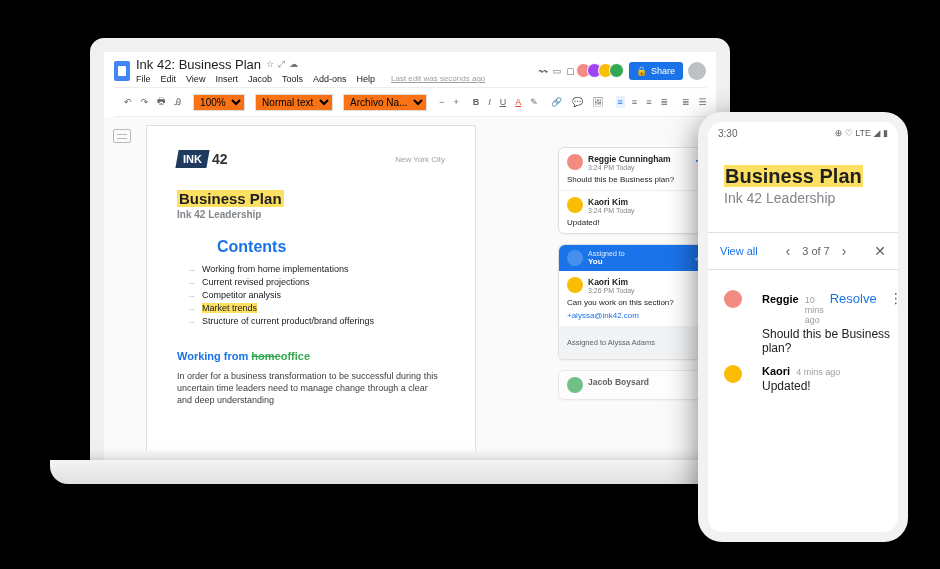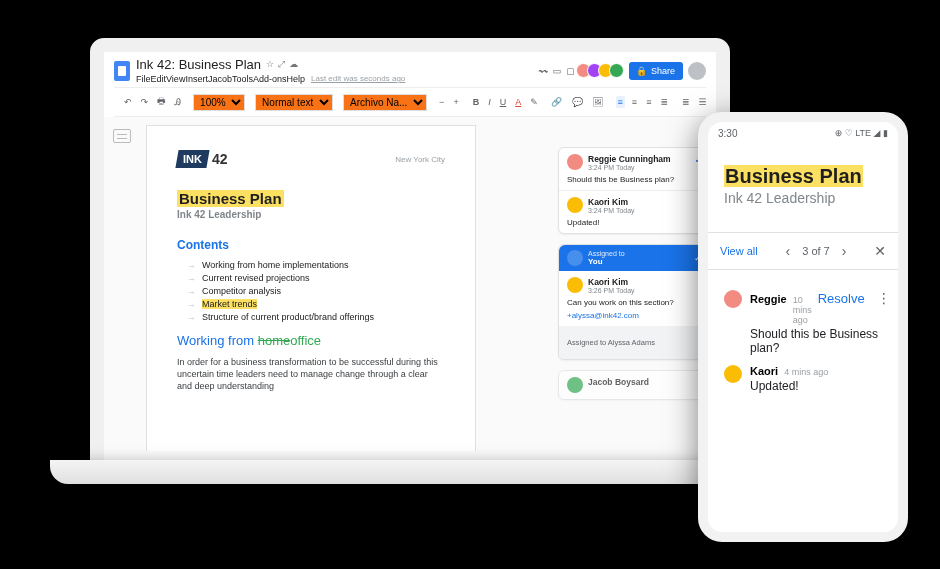--- a/index.html
+++ b/index.html
@@ -39,21 +39,21 @@
 .title-icons { color: #777; font-size: 9px; display: flex; gap: 4px; }
 .docs-right { margin-left: auto; display: flex; align-items: center; gap: 5px; }
 .avatars { display: flex; }
 .avatar-sm { width: 15px; height: 15px; border-radius: 50%; margin-left: -4px; border: 1.5px solid #fff; }
 .av1 { background: #f28b82; }
 .av2 { background: #a142f4; }
 .av3 { background: #fbbc04; }
 .av4 { background: #34a853; }
 .share-btn { background: #1a73e8; color: #fff; padding: 4px 8px; border-radius: 3px; font-size: 9px; font-weight: 500; display: flex; align-items: center; gap: 3px; }
 .prof { width: 18px; height: 18px; border-radius: 50%; background: #bdc1c6; }
-.docs-menu { display: flex; padding: 2px 0 0 28px; font-size: 9px; color: #202124; }
+.docs-menu { display: flex; gap: 10px; padding: 2px 0 0 28px; font-size: 9px; color: #202124; }
 .last-edit { color: #9aa0a6; text-decoration: underline; font-size: 8px; margin-left: 6px; }
 .toolbar { display: flex; align-items: center; gap: 5px; padding: 5px 8px; border-top: 1px solid #eee; border-bottom: 1px solid #eee; background: #fff; color: #5f6368; margin-top: 3px; font-size: 9px; flex-wrap: nowrap; overflow: hidden; }
 .toolbar .sep { width: 1px; height: 12px; background: #e0e0e0; }
 .toolbar .it { padding: 1px 2px; white-space: nowrap; }
 .toolbar select { border: 1px solid #ddd; font-size: 10px; background: #f97316; padding: 1px 2px; }
 .active-blue { background: #e8f0fe; color: #1a73e8; border-radius: 2px; }
 
 .docs-canvas { display: flex; height: calc(100% - 78px); }
 .ruler-col { width: 36px; display: flex; justify-content: center; padding-top: 12px; color: #80868b; }
 .outline-ico { width: 18px; height: 14px; border: 1px solid #bbb; border-radius: 2px; position: relative; }
@@ -64,26 +64,26 @@
 .page-wrap { flex: 1; padding: 8px 0 0 6px; overflow: hidden; }
 .page { background: #fff; width: 330px; min-height: 380px; border: 1px solid #e0e0e0; padding: 24px 30px; font-size: 9px; color: #202124; }
 .brand-row { display: flex; align-items: center; justify-content: space-between; }
 .brand { display: flex; align-items: center; gap: 4px; }
 .ink-box { background: #1e3a5f; color: #fff; padding: 3px 6px; font-weight: 700; font-size: 11px; transform: skewX(-10deg); }
 .ink-box span { display: inline-block; transform: skewX(10deg); }
 .n42 { font-weight: 700; font-size: 14px; color: #333; }
 .loc { color: #9aa0a6; font-size: 8px; }
 .h1 { font-size: 15px; font-weight: 800; color: #1f1f1f; background: #fce062; display: inline-block; padding: 0 2px; margin-top: 22px; }
 .sub { color: #80868b; font-size: 10px; margin-top: 2px; font-weight: 600; }
-.h2 { color: #1a73e8; font-weight: 700; font-size: 12px; margin-top: 18px; }
+.h2 { color: #1a73e8; font-weight: 700; font-size: 16px; margin-top: 18px; margin-left: 40px; }
 .list { margin: 8px 0 0 10px; }
 .list .li { display: flex; gap: 6px; margin: 3px 0; color: #202124; }
 .li .arrow { color: #bdc1c6; }
 .li.hl span.txt { background: #fce062; }
-.h3 { color: #1a73e8; font-weight: 400; font-size: 13px; margin-top: 11px; }
+.h3 { color: #1a73e8; font-weight: 700; font-size: 11px; margin-top: 24px; }
 .strike-home { text-decoration: line-through; color: #34a853; }
 .office-word { color: #34a853; }
 .para { color: #3c4043; font-size: 9px; margin-top: 8px; line-height: 1.35; }
 
 .comments-col { width: 160px; padding: 30px 6px 0 2px; font-size: 8px; }
 .c-card { background: #fff; border: 1px solid #e0e0e0; border-radius: 6px; padding: 6px 8px; margin-bottom: 10px; box-shadow: 0 1px 2px rgba(0,0,0,0.05); position: relative; }
 .c-row { display: flex; gap: 5px; align-items: flex-start; }
 .c-av { width: 16px; height: 16px; border-radius: 50%; flex-shrink: 0; }
 .c-name { font-weight: 600; font-size: 8.5px; }
 .c-time { color: #80868b; font-size: 7px; }
@@ -114,21 +114,21 @@
 }
 .status-bar { display: flex; justify-content: space-between; padding: 6px 10px; font-size: 10px; color: #5f6368; }
 .status-icons { display: flex; gap: 3px; font-size: 9px; }
 .phone-content { padding: 20px 16px 0 16px; flex: 1; overflow: hidden; }
 .ph-h1 { font-size: 20px; font-weight: 800; color: #1f1f1f; background: #fce062; display: inline; padding: 0 1px; }
 .ph-sub { color: #80868b; font-size: 14px; margin-top: 2px; font-weight: 500; }
 .ph-nav { display: flex; align-items: center; justify-content: space-between; padding: 10px 12px; border-top: 1px solid #e0e0e0; border-bottom: 1px solid #e0e0e0; margin-top: 26px; margin-left: -16px; margin-right: -16px; font-size: 11px; color: #1a73e8; }
 .ph-nav .nav-mid { display: flex; align-items: center; gap: 12px; color: #5f6368; }
 .ph-nav .chev { color: #5f6368; font-size: 14px; }
 .ph-comments { padding: 10px 0; font-size: 11px; }
-.ph-c { display: flex; gap: 8px; margin: 10px 0; }
+.ph-c { display: flex; gap: 20px; margin: 10px 0; }
 .ph-av { width: 18px; height: 18px; border-radius: 50%; flex-shrink: 0; }
 .ph-c-head { display: flex; gap: 6px; align-items: baseline; }
 .ph-c-name { font-weight: 600; font-size: 11px; }
 .ph-c-time { color: #9aa0a6; font-size: 9px; }
 .ph-c-body { margin-top: 2px; font-size: 12px; color: #202124; }
 .resolve { color: #1a73e8; font-size: 13px; margin-left: auto; }
 .kebab { color: #5f6368; font-size: 14px; margin-left: 6px; }
 .ph-reply { border-top: 1px solid #e0e0e0; text-align: center; padding: 12px 0; color: #1a73e8; font-size: 12px; margin-top: auto; }
 </style>
 </head>

